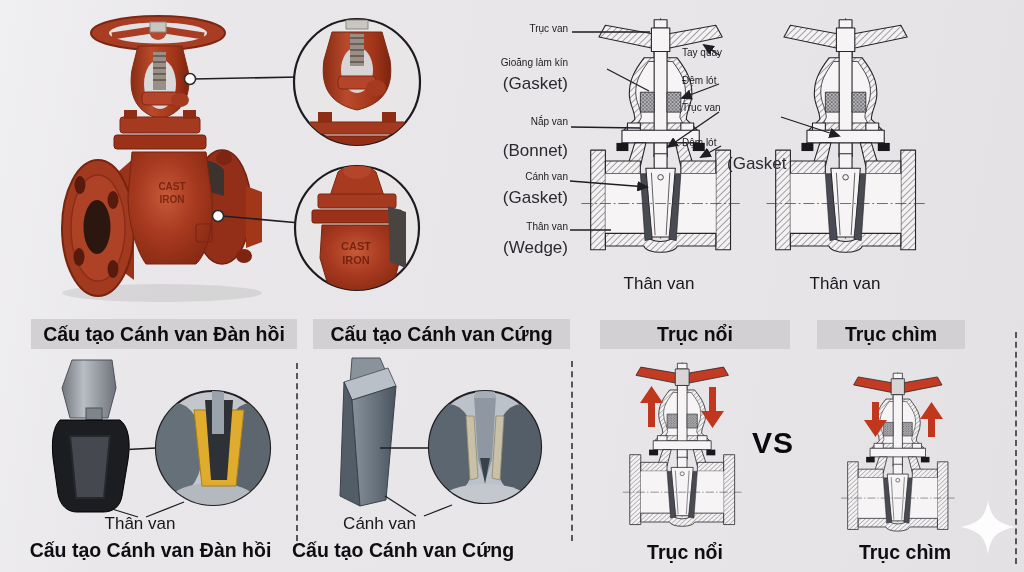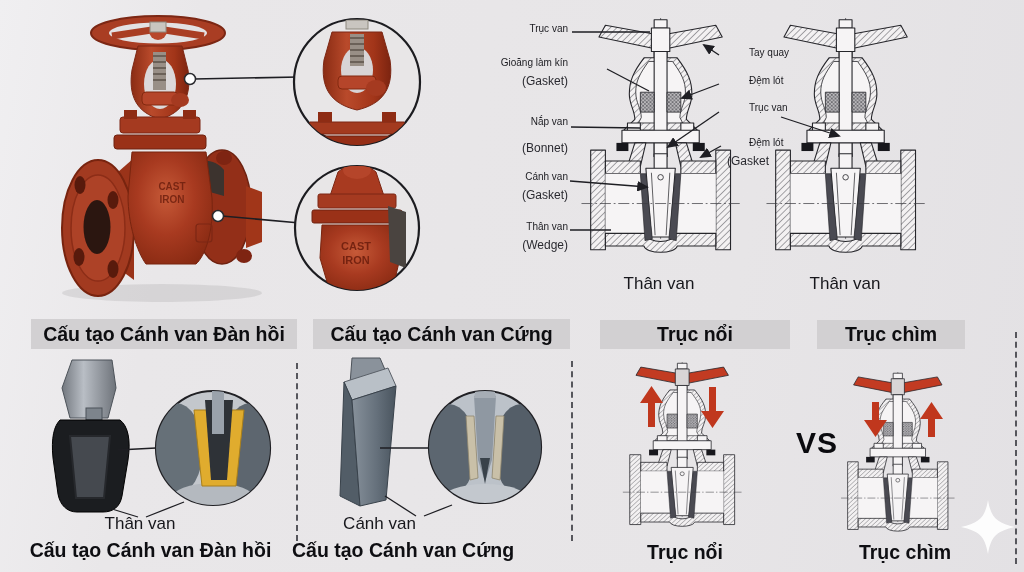--- a/index.html
+++ b/index.html
@@ -1,22 +1,22 @@
 <!DOCTYPE html>
 <html><head>
 <meta charset="utf-8">
 <style>
   html,body{margin:0;padding:0;background:#cfcdd0;}
   .canvas{position:relative;width:1024px;height:572px;overflow:hidden;
     background:linear-gradient(100deg,#f0eff1 0%,#e9e7e9 18%,#e7e5e7 70%,#e3e1e4 100%);
     font-family:"Liberation Sans","DejaVu Sans",sans-serif;color:#1b1b20;}
   svg.art{position:absolute;left:0;top:0;}
   .lbl{position:absolute;white-space:nowrap;font-size:10px;line-height:1.05;color:#1b1b20;}
-  .lbl.sub{font-size:12px;color:#2a2a30;}
-  .lbl.right-col{left:749px;}
+  .lbl.sub{font-size:17px;color:#2a2a30;}
+  .lbl.right-col{left:682px;}
   .lbl.left-col{right:456px;text-align:right;}
   .cap{position:absolute;white-space:nowrap;text-align:center;font-size:17px;color:#17171c;}
   .capb{position:absolute;white-space:nowrap;text-align:center;font-size:19.5px;font-weight:bold;color:#0e0e12;}
   .hdr{position:absolute;background:#d2d0d2;color:#0d0d10;font-weight:bold;font-size:19.5px;
     display:flex;align-items:center;justify-content:center;white-space:nowrap;}
   .sep{position:absolute;width:0;border-left:2px dashed #56565c;}
   .vs{position:absolute;font-size:30px;font-weight:bold;letter-spacing:1px;color:#0a0a0e;}
 </style>
 </head>
 <body>
@@ -284,15 +284,15 @@
   <div class="sep" style="left:571px;top:361px;height:180px"></div>
   <div class="sep" style="left:1015px;top:332px;height:232px"></div>
 
   <div class="cap" style="left:80px;top:514px;width:120px">Thân van</div>
   <div class="capb" style="left:18px;top:539px;width:265px">Cấu tạo Cánh van Đàn hồi</div>
   <div class="cap" style="left:317px;top:514px;width:125px">Cánh van</div>
   <div class="capb" style="left:292px;top:539px;width:205px">Cấu tạo Cánh van Cứng</div>
   <div class="capb" style="left:625px;top:541px;width:120px">Trục nổi</div>
   <div class="capb" style="left:845px;top:541px;width:120px">Trục chìm</div>
 
-  <div class="vs" style="left:796px;top:426px">VS</div>
+  <div class="vs" style="left:752px;top:426px">VS</div>
 
 </div>
 
 </body></html>

